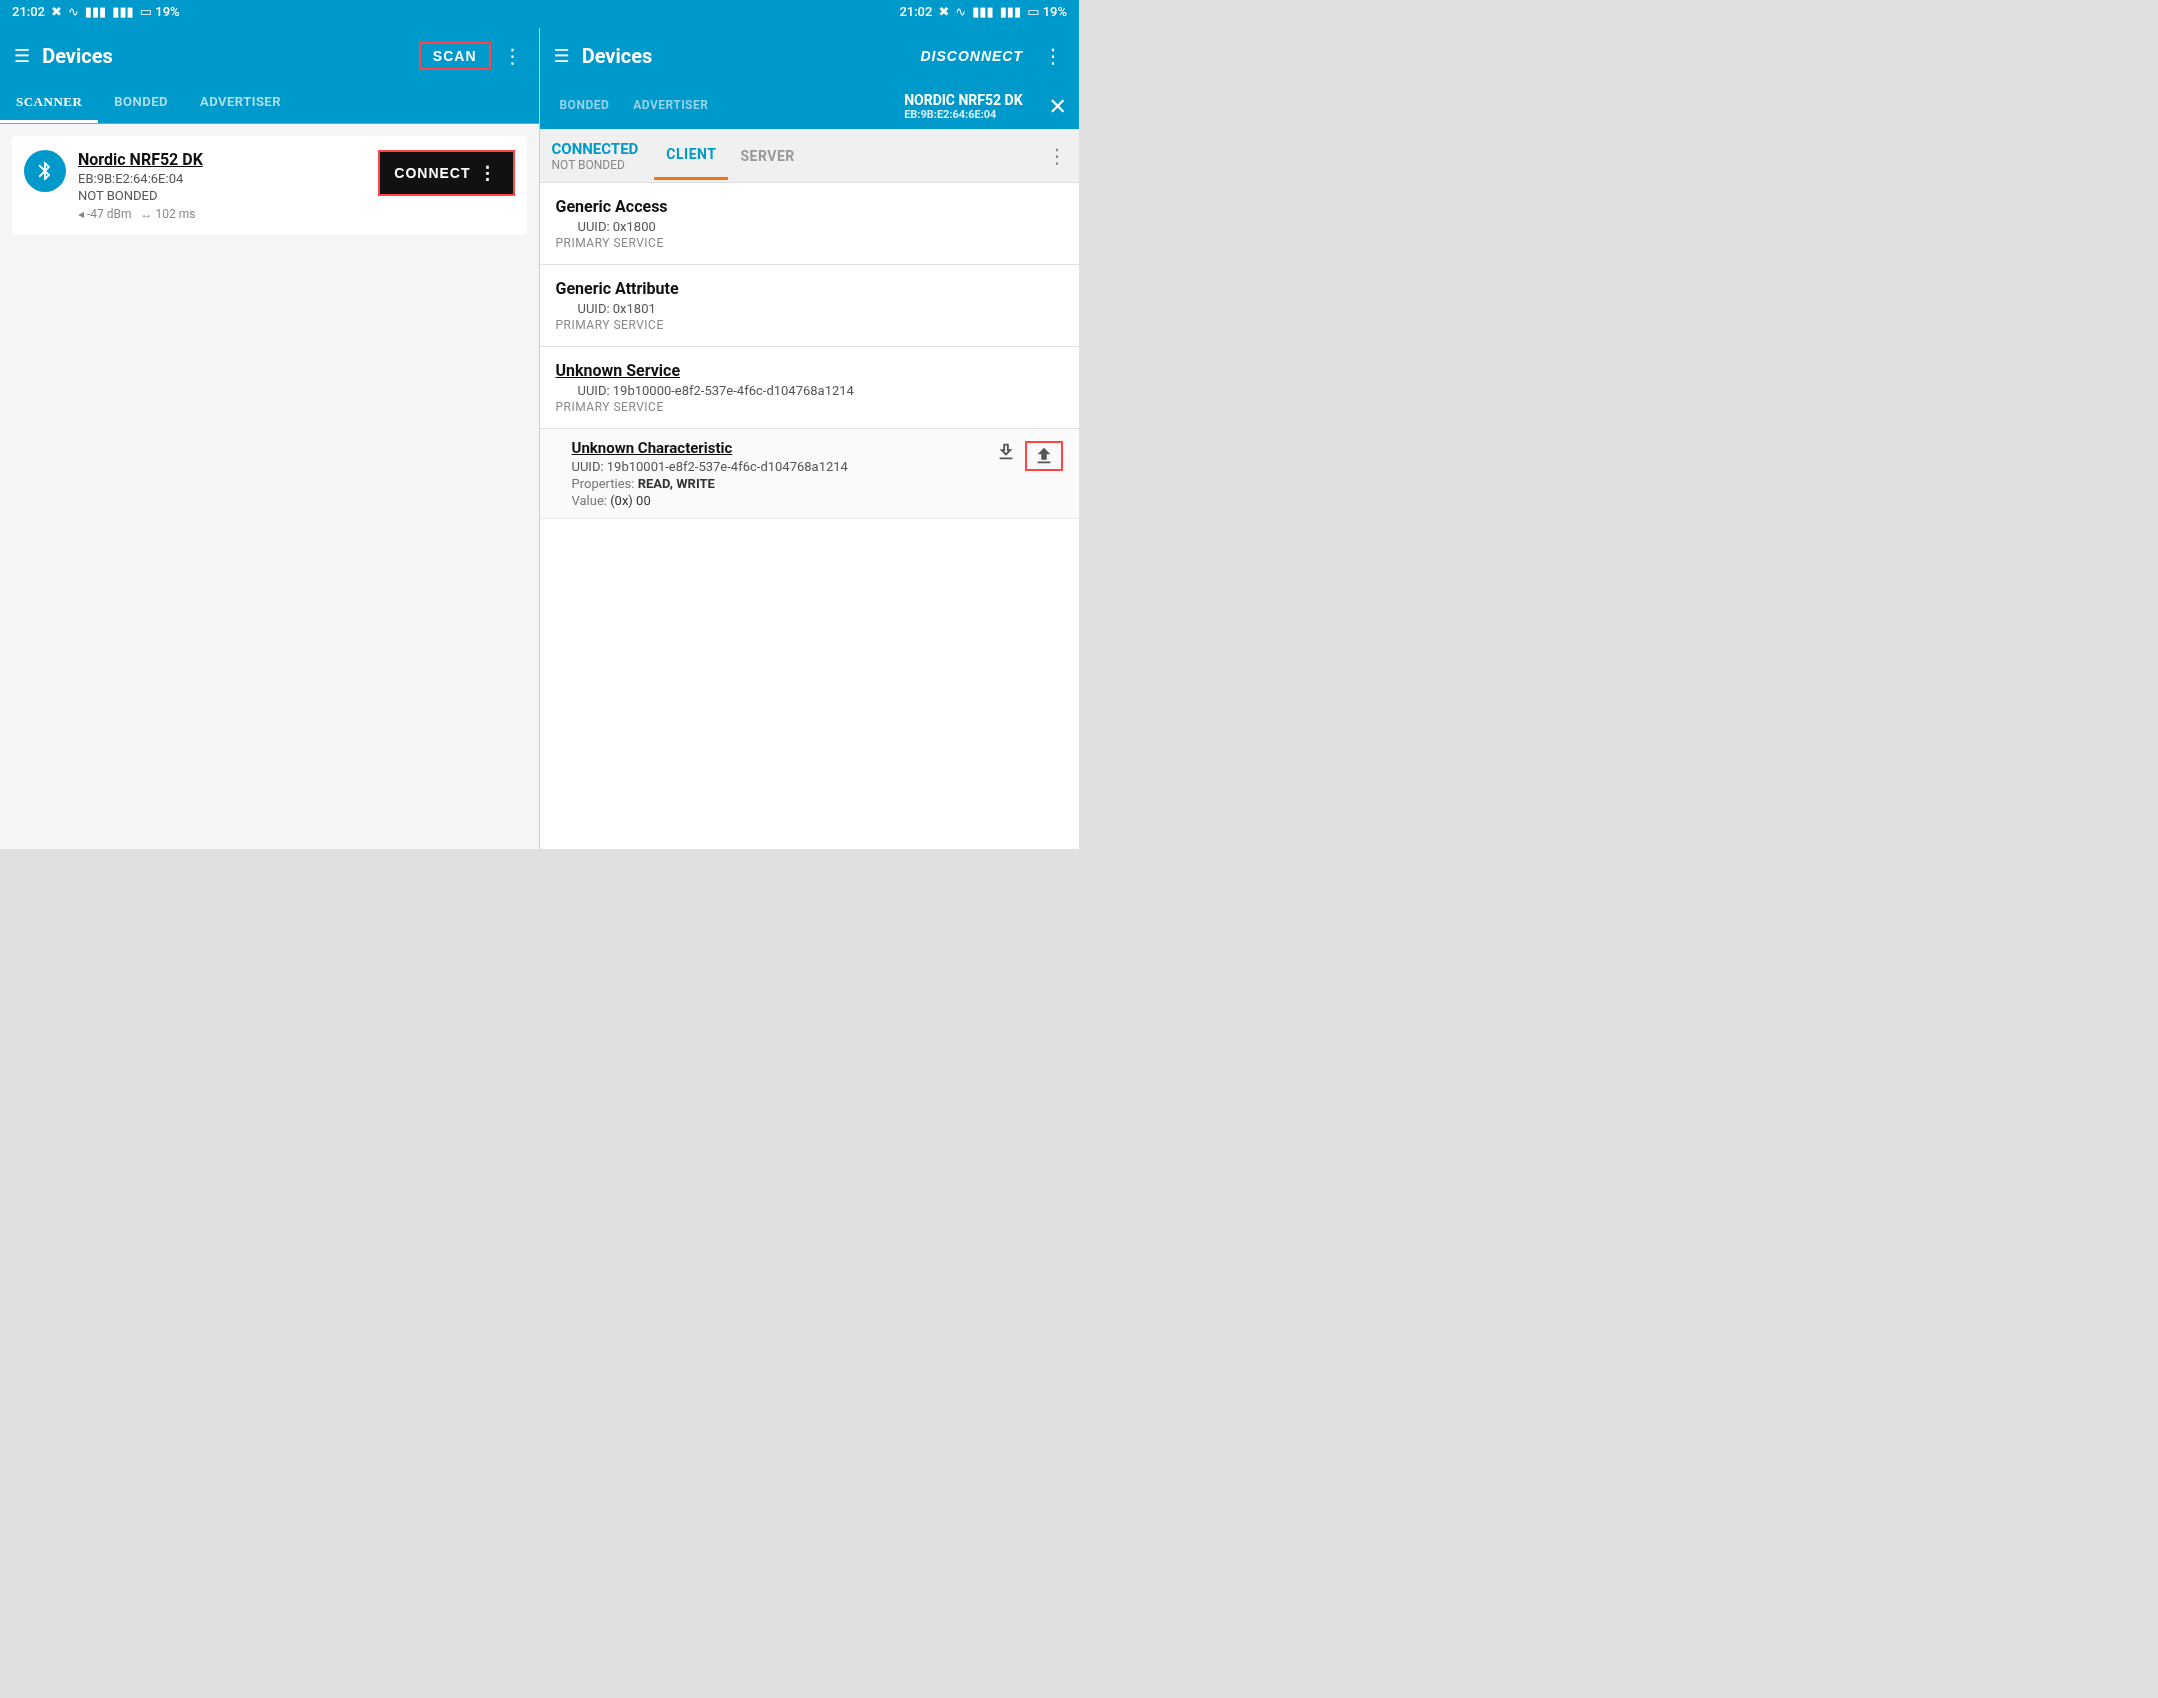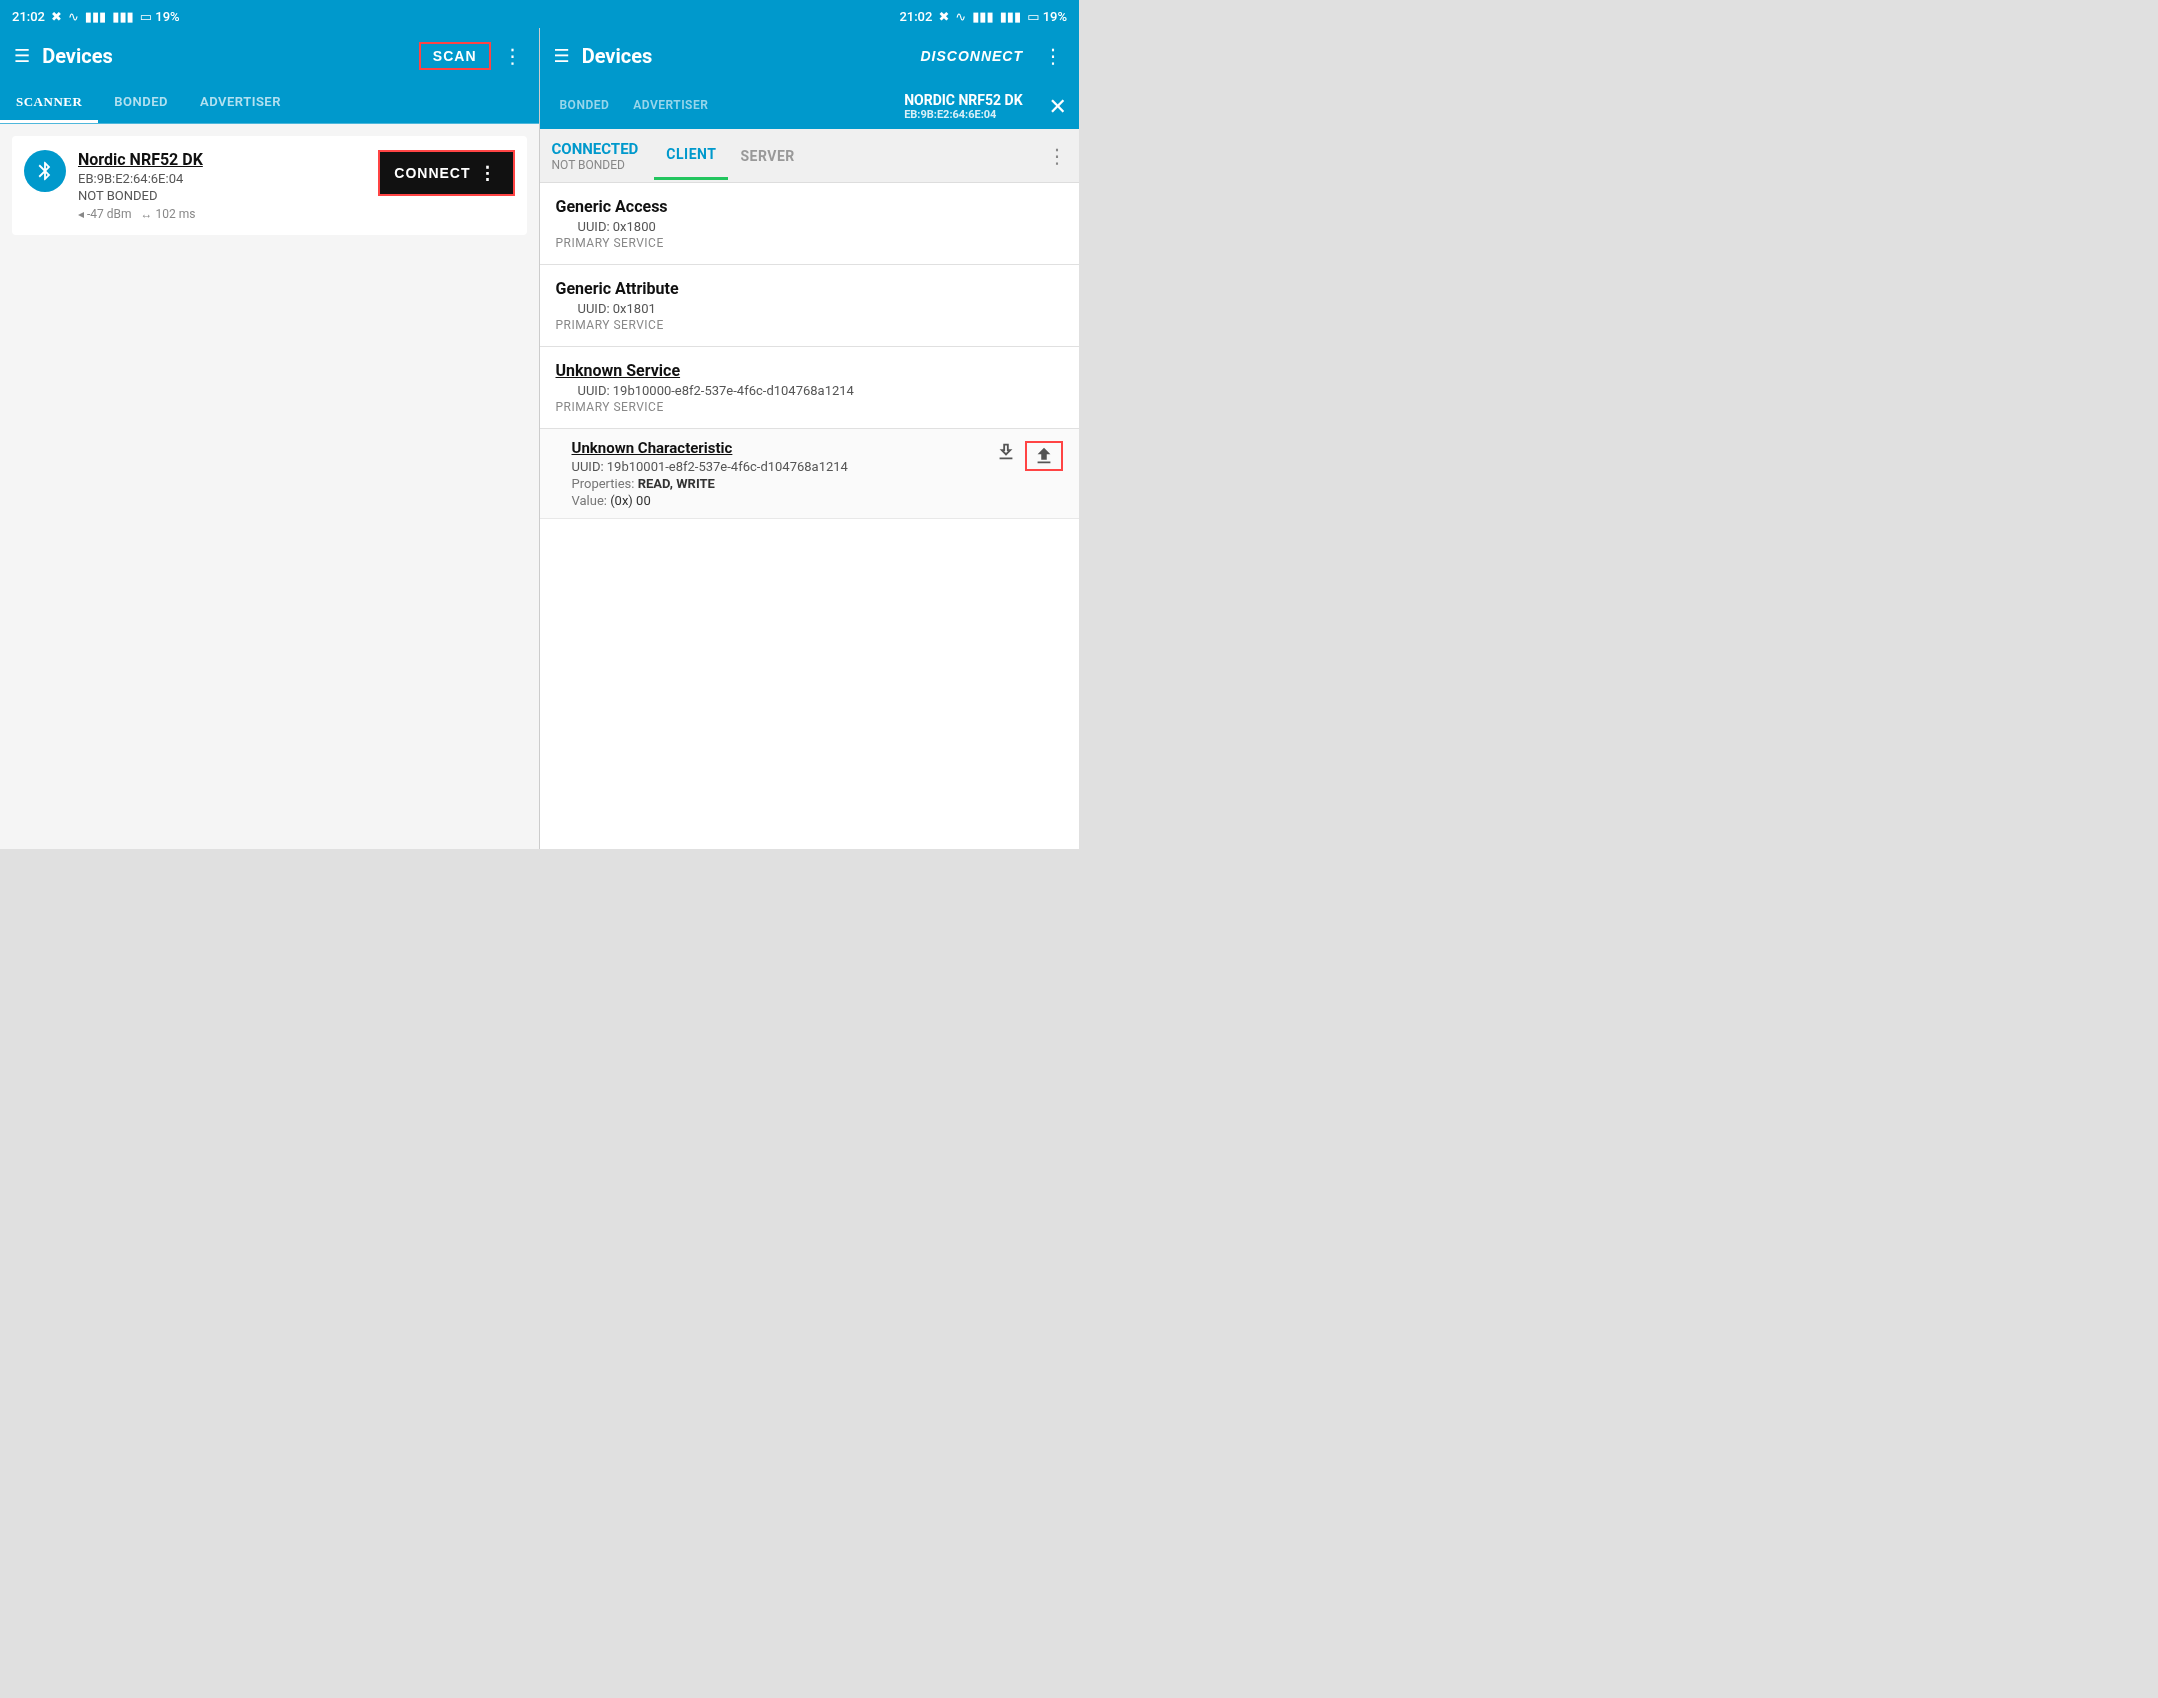--- a/index.html
+++ b/index.html
@@ -15,21 +15,21 @@
     
     .status-bar {
       display: flex;
       justify-content: space-between;
       background: #0099cc;
       color: white;
       padding: 4px 12px;
       font-size: 13px;
       font-weight: 500;
       height: 28px;
-      align-items: flex-end;
+      align-items: flex-start;
     }
     .status-bar-left, .status-bar-right {
       display: flex;
       align-items: center;
       gap: 6px;
     }
 
     
     .panels {
       display: flex;
@@ -174,21 +174,21 @@
     }
     .status-bonded {
       color: #888;
       font-size: 12px;
     }
     .right-client-tab {
       color: #0099cc;
       font-weight: bold;
       font-size: 14px;
       padding: 0 12px;
-      border-bottom: 3px solid #22c55e;
+      border-bottom: 3px solid #f97316;
       height: 48px;
       display: flex;
       align-items: center;
       cursor: pointer;
       letter-spacing: 0.5px;
     }
     .right-server-tab {
       color: #999;
       font-weight: bold;
       font-size: 14px;

